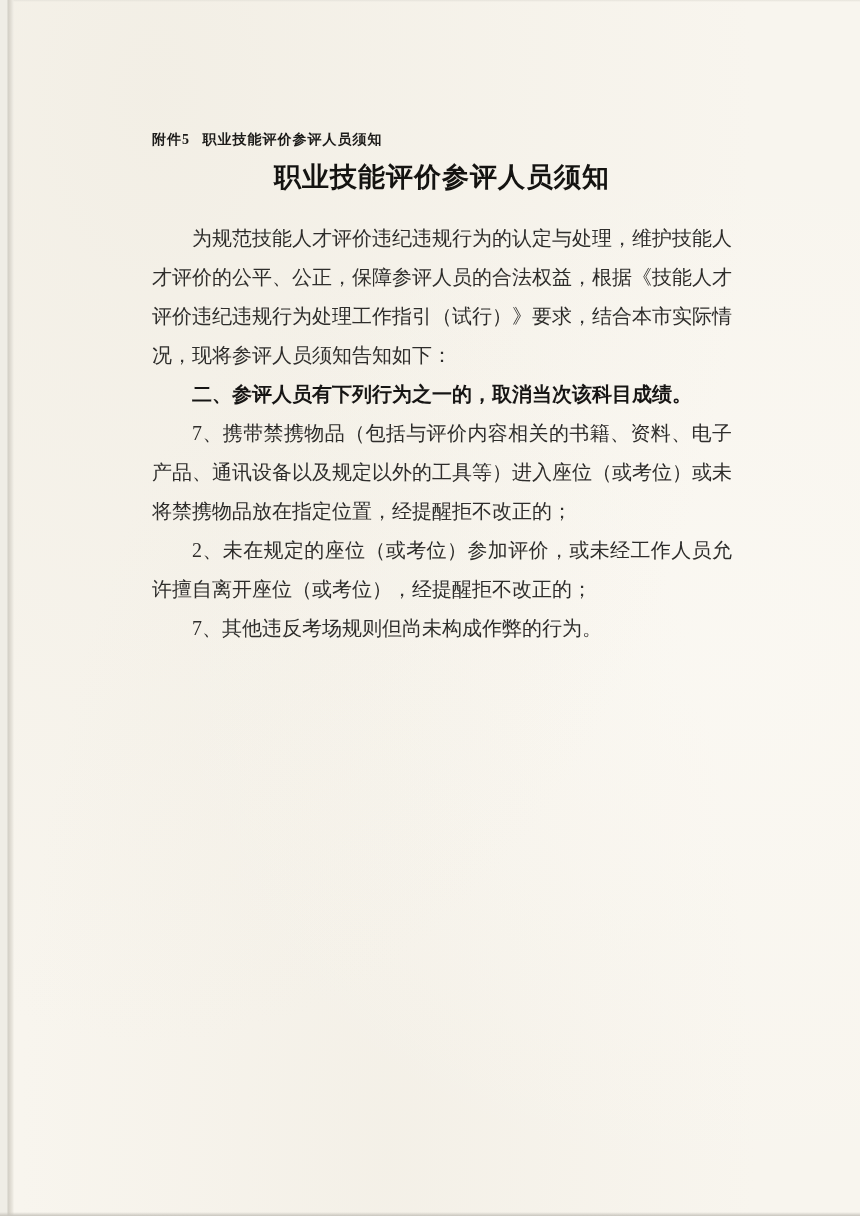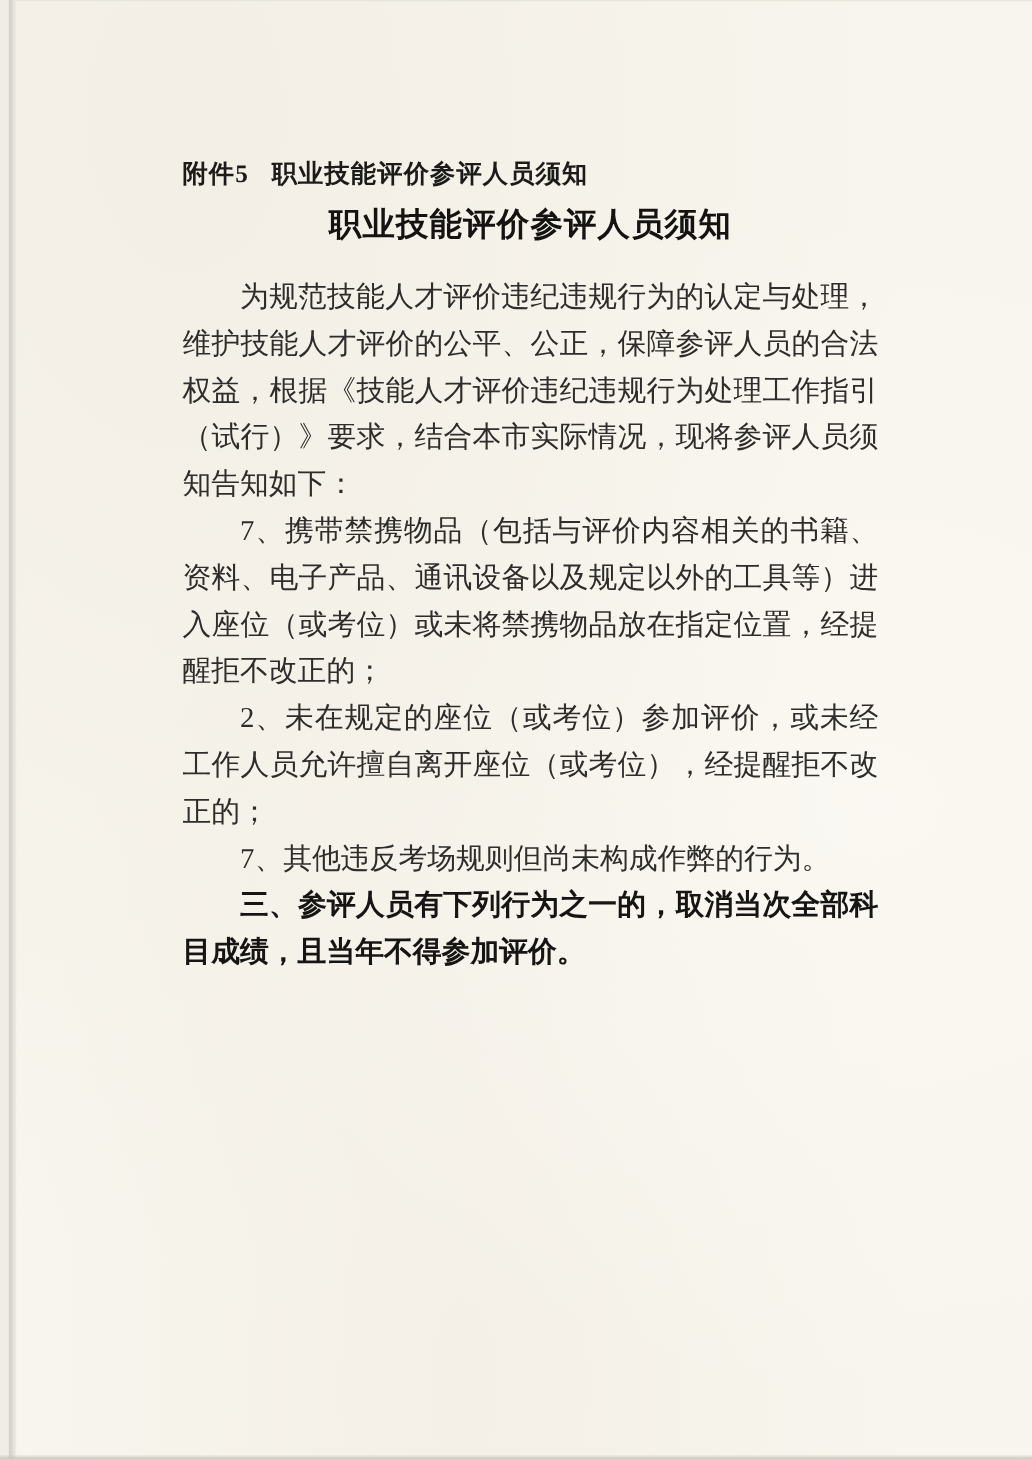--- a/index.html
+++ b/index.html
@@ -27,33 +27,33 @@
   }
   .edge-top{
     position:absolute;left:0;top:0;width:860px;height:2px;
     background:linear-gradient(to bottom,#e6e3db,rgba(230,227,219,0));
   }
   .content{
     position:absolute;left:152px;top:131px;width:580px;
     color:#2e2d2b;
   }
   .att-line{
-    font-size:21px;font-weight:700;color:#1c1b19;
+    font-size:14px;font-weight:700;color:#1c1b19;
     letter-spacing:1px;white-space:nowrap;
   }
   .att-label{margin-right:0.9em;}
   .doc-title{
     margin:10px 0 0 0;text-align:center;
     font-size:27px;font-weight:700;color:#141311;
     letter-spacing:1px;
   }
   .body{margin-top:24px;}
   .para{
     margin:0;text-align:justify;text-indent:2em;
-    font-size:24px;line-height:39px;letter-spacing:0;
+    font-size:20px;line-height:39px;letter-spacing:0;
   }
   .para.bold{font-weight:700;color:#161514;}
 </style>
 </head>
 <body>
 
 <div class="scan">
   <div class="edge-top"></div>
   <div class="edge-left"></div>
   <div class="edge-bottom"></div>
@@ -61,20 +61,20 @@
   <div class="content">
 
     <div class="att-line">
       <span class="att-label">附件5</span><span>职业技能评价参评人员须知</span>
     </div>
 
     <h1 class="doc-title">职业技能评价参评人员须知</h1>
 
     <div class="body">
       <p class="para normal">为规范技能人才评价违纪违规行为的认定与处理，维护技能人才评价的公平、公正，保障参评人员的合法权益，根据《技能人才评价违纪违规行为处理工作指引（试行）》要求，结合本市实际情况，现将参评人员须知告知如下：</p>
+      <p class="para bold">二、参评人员有下列行为之一的，取消当次该科目成绩。</p>
       <p class="para normal">7、携带禁携物品（包括与评价内容相关的书籍、资料、电子产品、通讯设备以及规定以外的工具等）进入座位（或考位）或未将禁携物品放在指定位置，经提醒拒不改正的；</p>
       <p class="para normal">2、未在规定的座位（或考位）参加评价，或未经工作人员允许擅自离开座位（或考位），经提醒拒不改正的；</p>
       <p class="para normal">7、其他违反考场规则但尚未构成作弊的行为。</p>
-      <p class="para bold">三、参评人员有下列行为之一的，取消当次全部科目成绩，且当年不得参加评价。</p>
     </div>
 
   </div>
 </div>
 
 </body></html>

